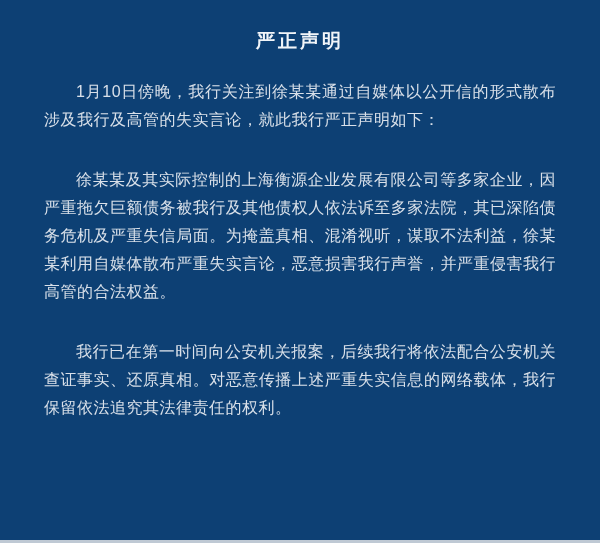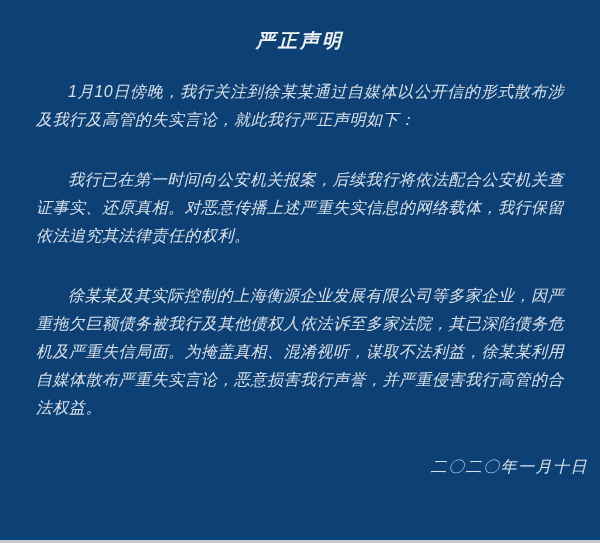--- a/index.html
+++ b/index.html
@@ -11,35 +11,34 @@
     height: 543px;
     overflow: hidden;
     font-family: "Liberation Sans", "DejaVu Sans", sans-serif;
   }
   .statement {
     position: relative;
     width: 600px;
     height: 543px;
     background: #0d4074;
     box-sizing: border-box;
-    padding: 0 36px;
-    font-style: italic;
+    padding: 0 28px;
   }
   .statement-title {
     margin: 0;
     padding-top: 27px;
     text-align: center;
     font-size: 19px;
     line-height: 28px;
     font-weight: bold;
     color: #f1f5f9;
     letter-spacing: 3px;
   }
   .statement-paragraph {
-    margin: 0;
+    margin: 16px;
     text-indent: 2em;
     font-size: 16px;
     line-height: 28px;
     letter-spacing: 0.5px;
     color: #d9e0e9;
     text-align: justify;
   }
   .para-1 { margin-top: 23px; }
   .para-2 { margin-top: 32px; }
   .para-3 { margin-top: 32px; }
@@ -66,22 +65,21 @@
   }
 </style>
 </head>
 <body>
 
 <div class="statement">
   <h1 class="statement-title">严正声明</h1>
 
   <p class="statement-paragraph para-1">1月10日傍晚，我行关注到徐某某通过自媒体以公开信的形式散布涉及我行及高管的失实言论，就此我行严正声明如下：</p>
 
+  <p class="statement-paragraph para-2">徐某某及其实际控制的上海衡源企业发展有限公司等多家企业，因严重拖欠巨额债务被我行及其他债权人依法诉至多家法院，其已深陷债务危机及严重失信局面。为掩盖真相、混淆视听，谋取不法利益，徐某某利用自媒体散布严重失实言论，恶意损害我行声誉，并严重侵害我行高管的合法权益。</p>
+
   <p class="statement-paragraph para-3">我行已在第一时间向公安机关报案，后续我行将依法配合公安机关查证事实、还原真相。对恶意传播上述严重失实信息的网络载体，我行保留依法追究其法律责任的权利。</p>
 
-  <p class="statement-paragraph para-2">徐某某及其实际控制的上海衡源企业发展有限公司等多家企业，因严重拖欠巨额债务被我行及其他债权人依法诉至多家法院，其已深陷债务危机及严重失信局面。为掩盖真相、混淆视听，谋取不法利益，徐某某利用自媒体散布严重失实言论，恶意损害我行声誉，并严重侵害我行高管的合法权益。</p>
-
   <div class="sign-block">
-    <div class="sign-date">二〇二〇年一月十日</div>
   </div>
 
   <div class="bottom-strip"></div>
 </div>
 
 </body></html>

